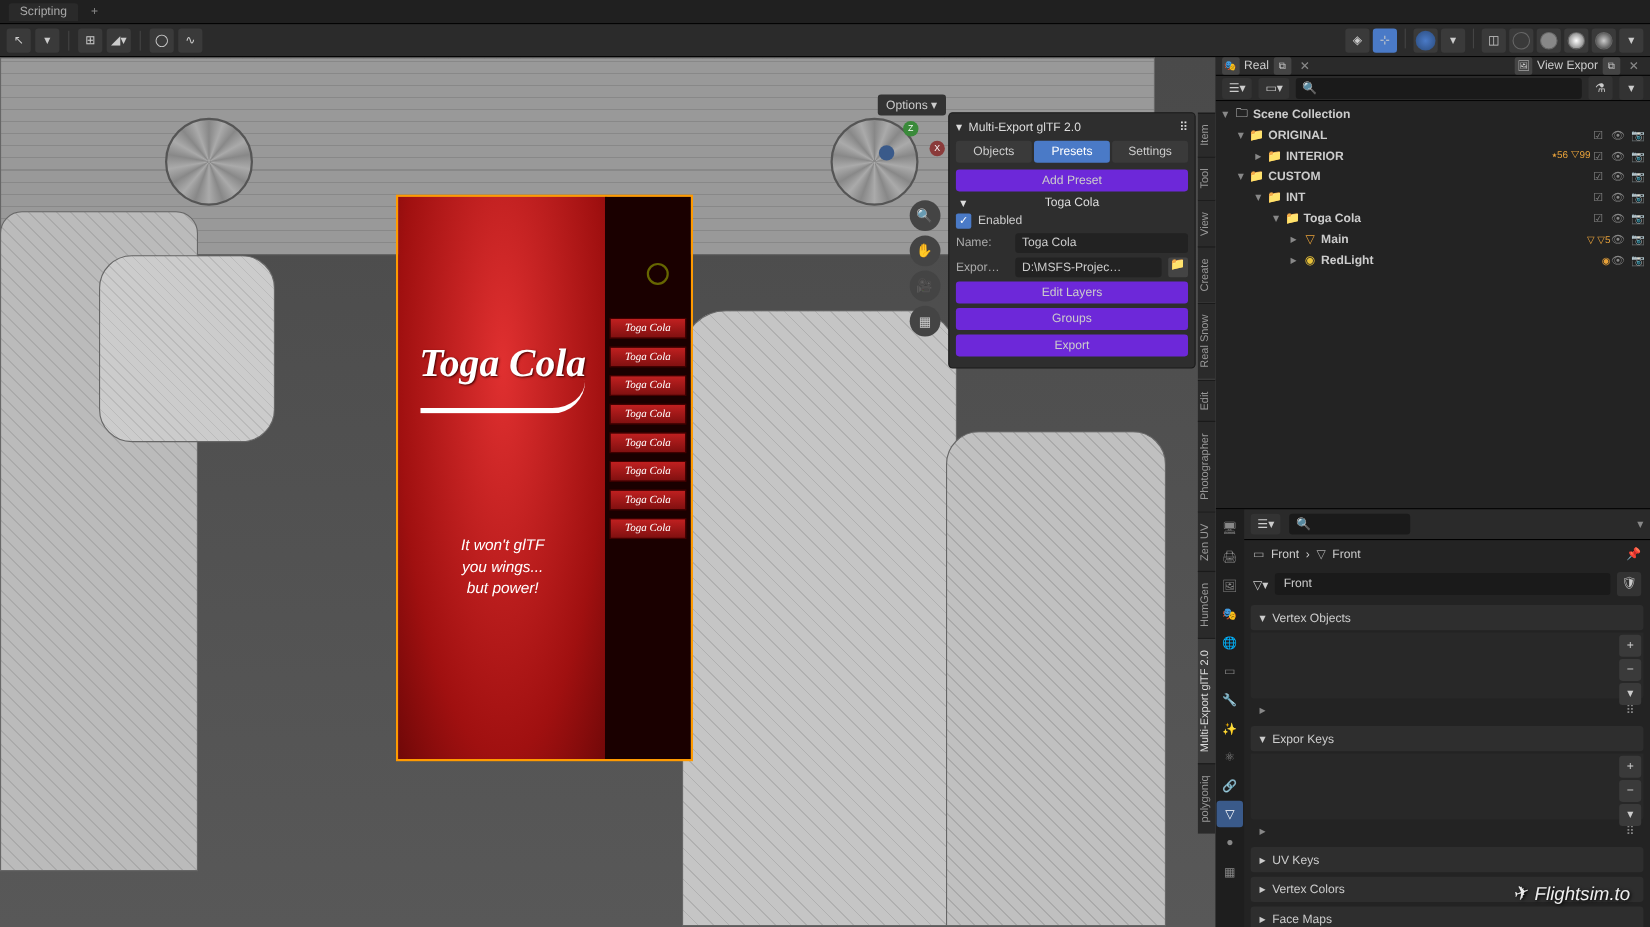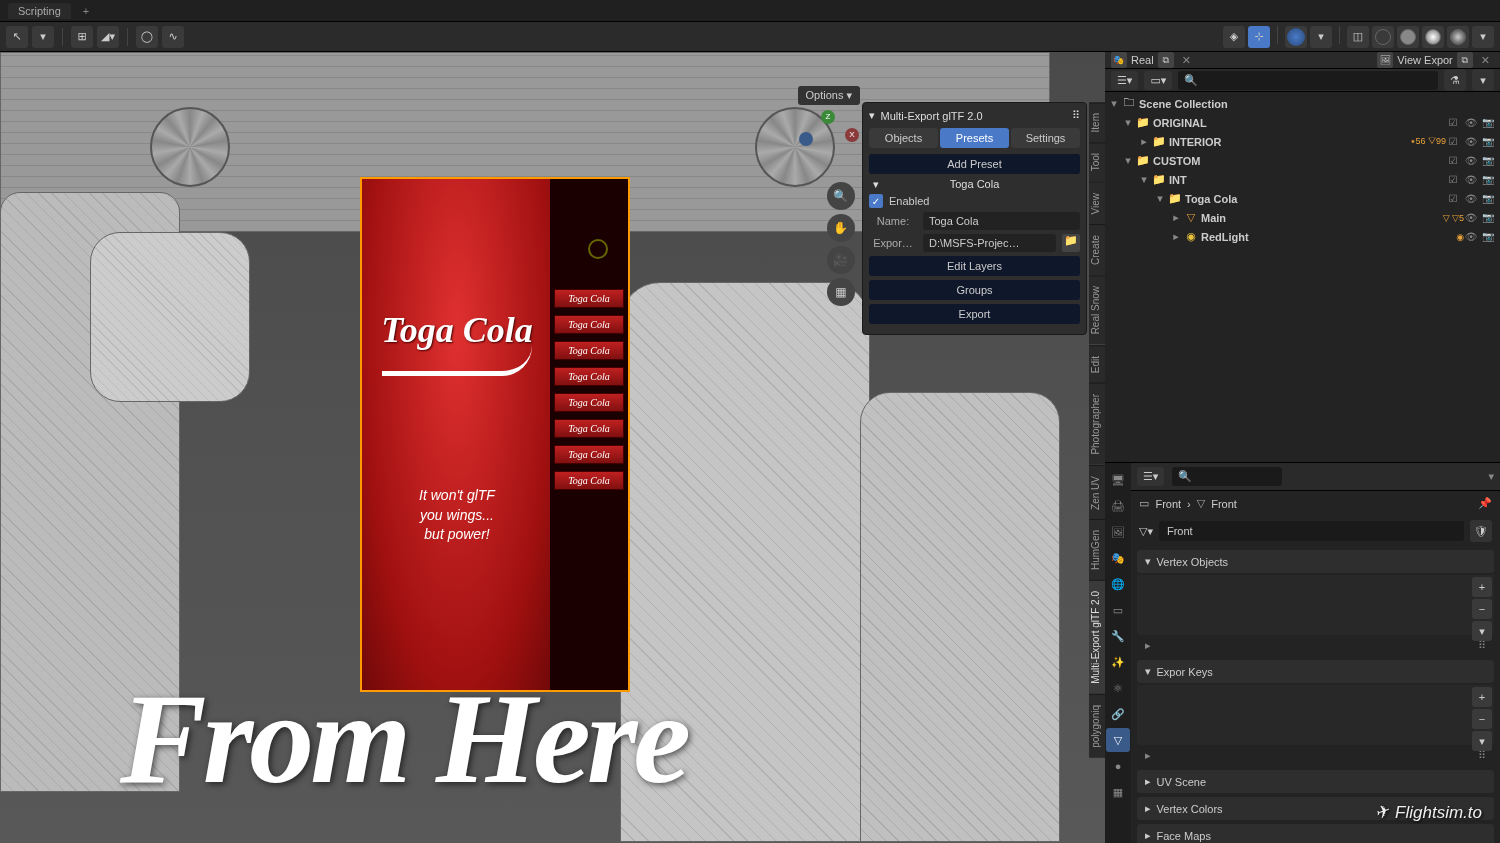--- a/index.html
+++ b/index.html
@@ -55,23 +55,23 @@
 
 
 .options-btn { position:absolute; top:34px; right:245px; background:#333; padding:3px 8px; border-radius:3px; color:#ccc; }
 
 
 .npanel { position:absolute; top:50px; right:18px; width:225px; background:#2e2e2e; border:1px solid #1a1a1a; border-radius:4px; padding:6px; }
 .npanel .phdr { display:flex; align-items:center; gap:6px; margin-bottom:6px; color:#ddd; }
 .npanel .tabs { display:flex; gap:2px; margin-bottom:6px; }
 .npanel .tabs .t { flex:1; background:#3a3a3a; padding:4px 0; text-align:center; border-radius:3px; }
 .npanel .tabs .t.active { background:#4a7ac7; color:#fff; }
-.npanel .btn { background:#0f172a; padding:4px 0; text-align:center; border-radius:3px; margin-bottom:4px; }
+.npanel .btn { background:#6d28d9; padding:4px 0; text-align:center; border-radius:3px; margin-bottom:4px; }
 .npanel .row { display:flex; align-items:center; gap:6px; margin-bottom:4px; }
-.npanel .row .lbl { width:48px; color:#aaa;text-align:center; }
+.npanel .row .lbl { width:48px; color:#aaa; }
 .npanel .row .fld { flex:1; background:#222; padding:3px 6px; border-radius:3px; color:#ccc; }
 .npanel .chk { display:flex; align-items:center; gap:6px; margin:4px 0; }
 .npanel .chk .box { width:14px; height:14px; background:#4a7ac7; border-radius:2px; display:flex; align-items:center; justify-content:center; color:#fff; font-size:10px; }
 .npanel .sub { display:flex; align-items:center; justify-content:center; gap:6px; margin:4px 0; color:#ddd; position:relative; }
 .npanel .sub .chev { position:absolute; left:4px; }
 
 
 .sidetabs { position:absolute; top:50px; right:0; width:16px; display:flex; flex-direction:column; }
 .sidetabs .st { writing-mode:vertical-rl; transform:rotate(180deg); padding:10px 1px; background:#2a2a2a; color:#999; font-size:10px; border-bottom:1px solid #1a1a1a; text-align:center; }
 
@@ -262,21 +262,20 @@
       <div class="st">Create</div>
       <div class="st">Real Snow</div>
       <div class="st">Edit</div>
       <div class="st">Photographer</div>
       <div class="st">Zen UV</div>
       <div class="st">HumGen</div>
       <div class="st" style="background:#3a3a3a;color:#ddd">Multi-Export glTF 2.0</div>
       <div class="st">polygoniq</div>
     </div>
 
-    <div class="fromhere">From Here</div>
   </div>
 
   <div class="rightcol">
     <div class="scenehdr">
       <div class="grp">
           <div class="ic">🎭</div>
           <span class="txt">Real</span>
           <div class="ic">⧉</div>
           <span class="x">✕</span>
         </div>
@@ -450,21 +449,21 @@
               </div>
           </div>
           <div class="foot">
               <span>▸</span>
               <span>⠿</span>
             </div>
         </div>
         <div class="section">
             <div class="shdr">
               <span>▸</span>
-              <span>UV Scene</span>
+              <span>UV Keys</span>
             </div>
           </div>
         <div class="section">
             <div class="shdr">
               <span>▸</span>
               <span>Vertex Colors</span>
             </div>
           </div>
         <div class="section">
             <div class="shdr">

